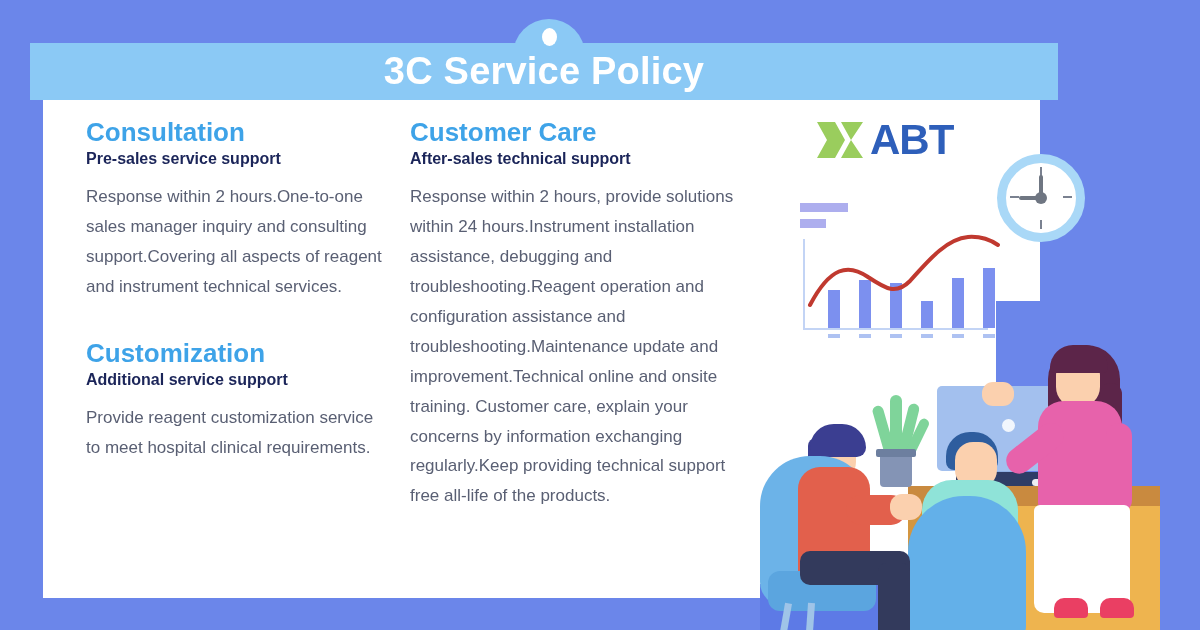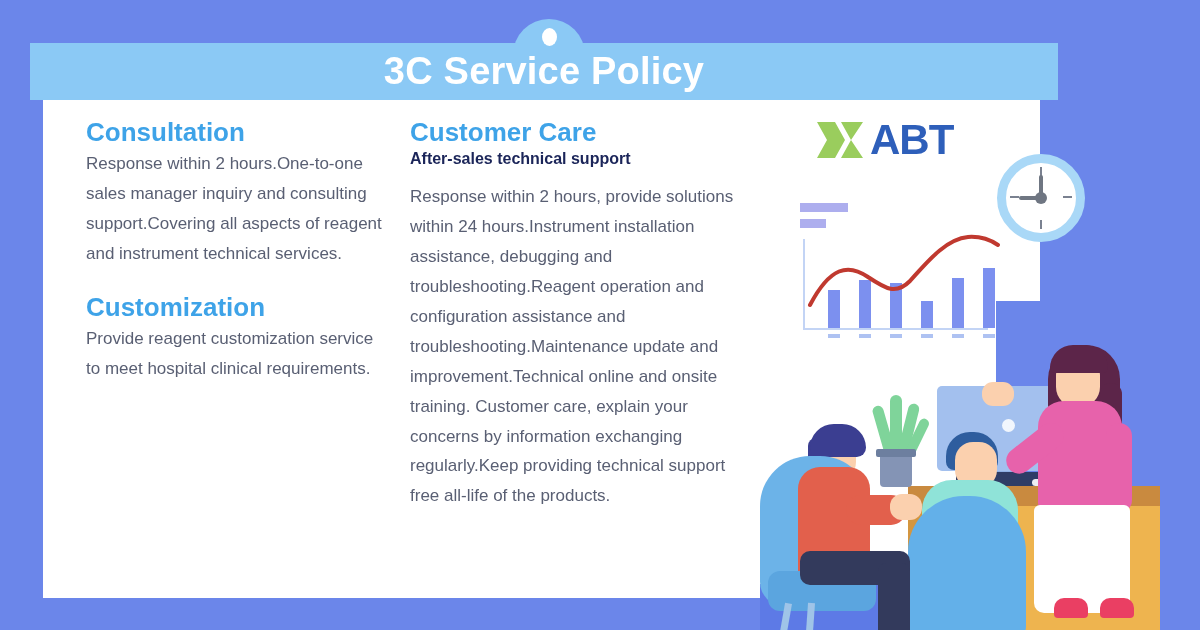--- a/index.html
+++ b/index.html
@@ -96,21 +96,21 @@
     font-weight: bold;
     line-height: 1.2;
     margin: 0 0 14px 0;
   }
   .block-body {
     color: #595f73;
     font-size: 17px;
     line-height: 1.76;
     margin: 0;
   }
-  #block-customization { margin-top: 24px; }
+  #block-customization { margin-top: 37px; }
 
   
   #illustration {
     position: absolute;
     left: 760px;
     top: 43px;
     width: 440px;
     height: 587px;
     z-index: 3;
     overflow: hidden;
@@ -383,24 +383,26 @@
 
   <div id="header-tab"></div>
   <div id="header-tab-dot"></div>
   <div id="header-bar">
     <div id="header-title">3C Service Policy</div>
   </div>
 
   <div id="col-left" class="column">
     <div>
       <p class="block-title">Consultation</p>
+      <p class="block-sub">Pre-sales service support</p>
       <p class="block-body">Response within 2 hours.One-to-one sales manager inquiry and consulting support.Covering all aspects of reagent and instrument technical services.</p>
     </div>
     <div id="block-customization">
       <p class="block-title">Customization</p>
+      <p class="block-sub">Additional service support</p>
       <p class="block-body">Provide reagent customization service to meet hospital clinical requirements.</p>
     </div>
   </div>
 
   <div id="col-mid" class="column">
     <div>
       <p class="block-title">Customer Care</p>
       <p class="block-sub">After-sales technical support</p>
       <p class="block-body">Response within 2 hours, provide solutions within 24 hours.Instrument installation assistance, debugging and troubleshooting.Reagent operation and configuration assistance and troubleshooting.Maintenance update and improvement.Technical online and onsite training. Customer care, explain your concerns by information exchanging regularly.Keep providing technical support free all-life of the products.</p>
     </div>

